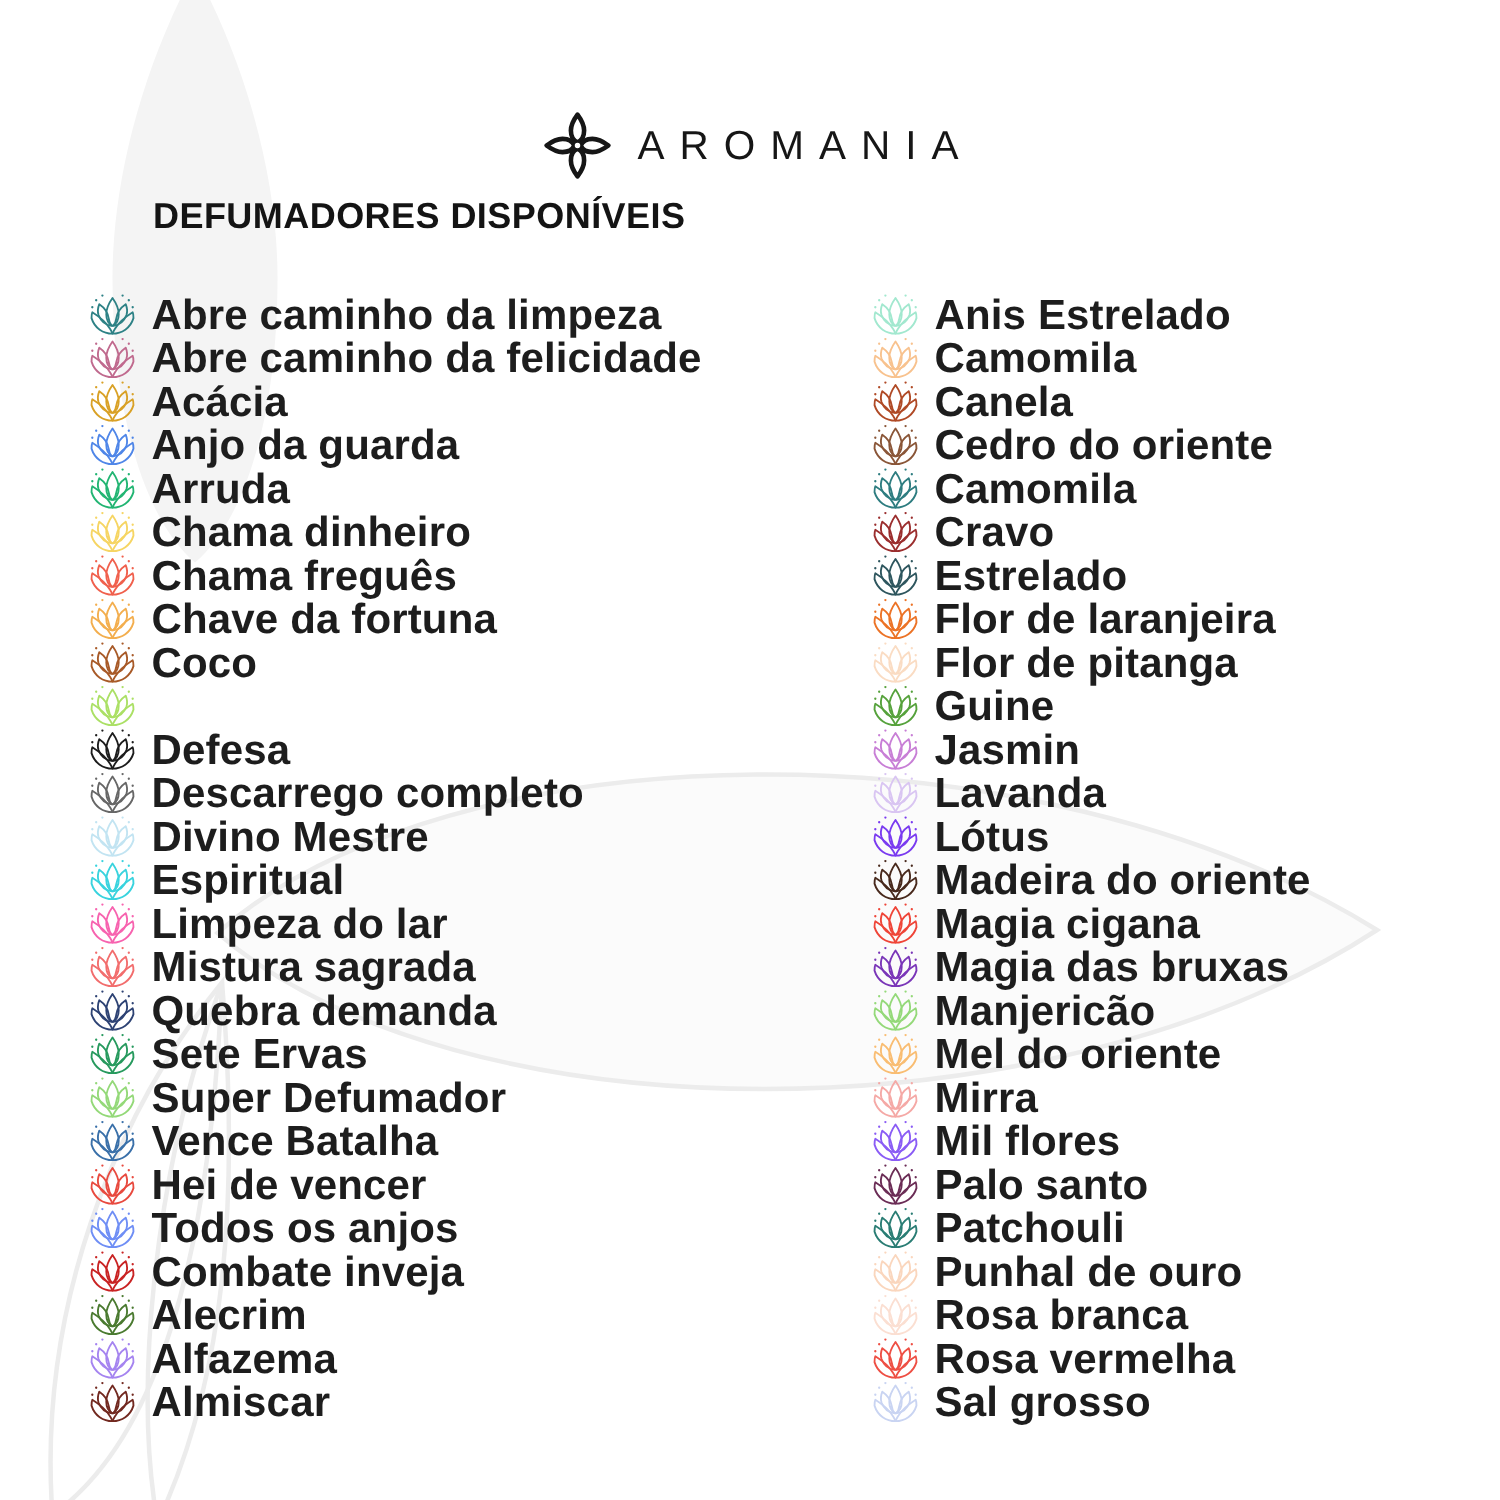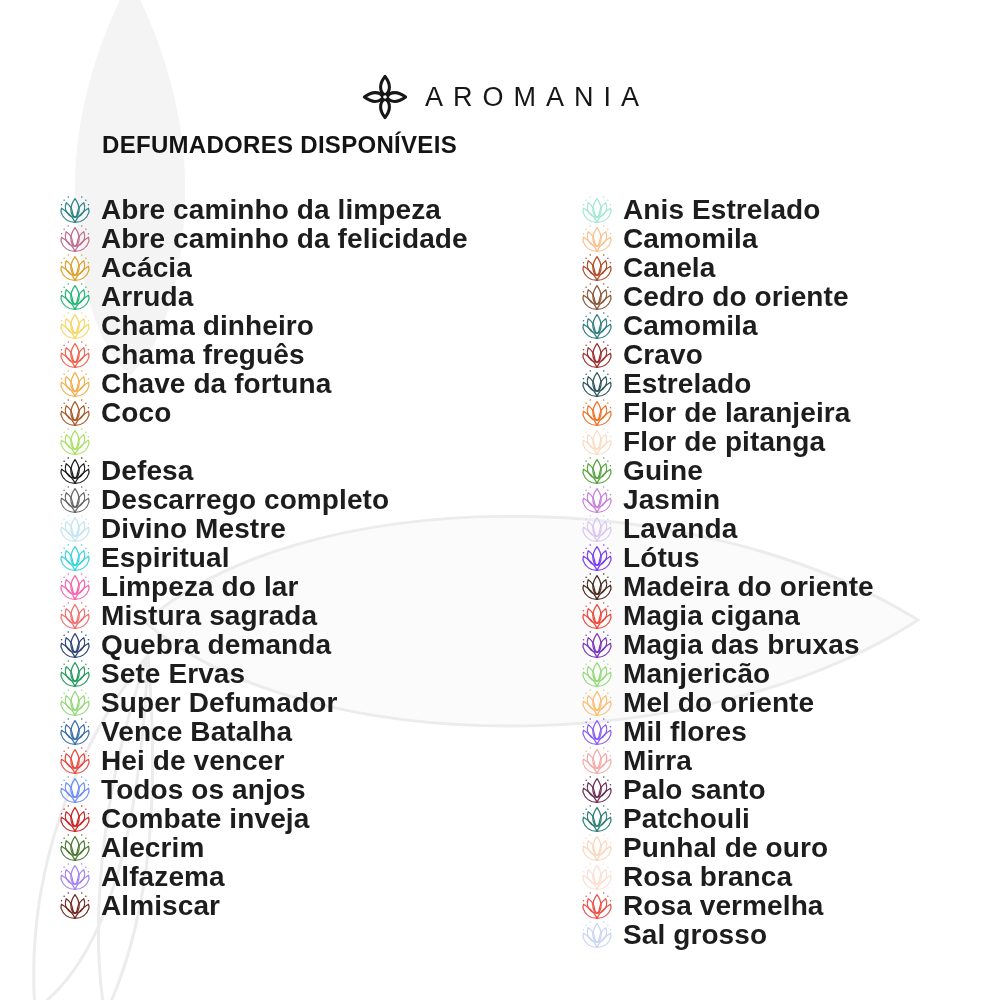--- a/index.html
+++ b/index.html
@@ -117,20 +117,40 @@
                 <circle cx="19" cy="4" r="1.5"></circle>
     <circle cx="58" cy="19" r="1.5"></circle>
                 <circle cx="53" cy="10" r="1.5"></circle>
                 <circle cx="45" cy="4" r="1.5"></circle>
   </g>
 </svg>
           </span>
           <span class="lbl">Acácia</span>
         </li>
         <li class="row">
+          <span class="licon" style="color: rgb(79, 134, 232);">
+<svg width="34" height="29" viewBox="0 0 64 56" fill="none" stroke="currentColor" stroke-width="2.4" stroke-linecap="round" stroke-linejoin="round">
+  <path d="M32 7 C37 14 40 21 40 28 C40 36 36 41 32 43 C28 41 24 36 24 28 C24 21 27 14 32 7 Z"></path>
+  <path d="M15 15 C21 19 26 26 27 33 C27.6 37 29 41 31 43 C23 42 17 37 14 29 C12.4 24 13.4 19 15 15 Z"></path>
+  <path d="M49 15 C43 19 38 26 37 33 C36.4 37 35 41 33 43 C41 42 47 37 50 29 C51.6 24 50.6 19 49 15 Z"></path>
+  <path d="M32 53 C20 53 9 46 5 33 C5 30 5 27.5 6 25.5 C14 30.5 24 39 29 47 C30.5 49.5 31.6 51.4 32 53 Z"></path>
+  <path d="M32 53 C44 53 55 46 59 33 C59 30 59 27.5 58 25.5 C50 30.5 40 39 35 47 C33.5 49.5 32.4 51.4 32 53 Z"></path>
+  <g fill="currentColor" stroke="none">
+    <circle cx="6" cy="19" r="1.5"></circle>
+                <circle cx="11" cy="10" r="1.5"></circle>
+                <circle cx="19" cy="4" r="1.5"></circle>
+    <circle cx="58" cy="19" r="1.5"></circle>
+                <circle cx="53" cy="10" r="1.5"></circle>
+                <circle cx="45" cy="4" r="1.5"></circle>
+  </g>
+</svg>
+          </span>
+          <span class="lbl">Anjo da guarda</span>
+        </li>
+        <li class="row">
           <span class="licon" style="color: rgb(34, 181, 115);">
 <svg width="34" height="29" viewBox="0 0 64 56" fill="none" stroke="currentColor" stroke-width="2.4" stroke-linecap="round" stroke-linejoin="round">
   <path d="M32 7 C37 14 40 21 40 28 C40 36 36 41 32 43 C28 41 24 36 24 28 C24 21 27 14 32 7 Z"></path>
   <path d="M15 15 C21 19 26 26 27 33 C27.6 37 29 41 31 43 C23 42 17 37 14 29 C12.4 24 13.4 19 15 15 Z"></path>
   <path d="M49 15 C43 19 38 26 37 33 C36.4 37 35 41 33 43 C41 42 47 37 50 29 C51.6 24 50.6 19 49 15 Z"></path>
   <path d="M32 53 C20 53 9 46 5 33 C5 30 5 27.5 6 25.5 C14 30.5 24 39 29 47 C30.5 49.5 31.6 51.4 32 53 Z"></path>
   <path d="M32 53 C44 53 55 46 59 33 C59 30 59 27.5 58 25.5 C50 30.5 40 39 35 47 C33.5 49.5 32.4 51.4 32 53 Z"></path>
   <g fill="currentColor" stroke="none">
     <circle cx="6" cy="19" r="1.5"></circle>
                 <circle cx="11" cy="10" r="1.5"></circle>
@@ -918,58 +938,58 @@
                 <circle cx="19" cy="4" r="1.5"></circle>
     <circle cx="58" cy="19" r="1.5"></circle>
                 <circle cx="53" cy="10" r="1.5"></circle>
                 <circle cx="45" cy="4" r="1.5"></circle>
   </g>
 </svg>
           </span>
           <span class="lbl">Mel do oriente</span>
         </li>
         <li class="row">
+          <span class="licon" style="color: rgb(245, 169, 166);">
+<svg width="34" height="29" viewBox="0 0 64 56" fill="none" stroke="currentColor" stroke-width="2.4" stroke-linecap="round" stroke-linejoin="round">
+  <path d="M32 7 C37 14 40 21 40 28 C40 36 36 41 32 43 C28 41 24 36 24 28 C24 21 27 14 32 7 Z"></path>
+  <path d="M15 15 C21 19 26 26 27 33 C27.6 37 29 41 31 43 C23 42 17 37 14 29 C12.4 24 13.4 19 15 15 Z"></path>
+  <path d="M49 15 C43 19 38 26 37 33 C36.4 37 35 41 33 43 C41 42 47 37 50 29 C51.6 24 50.6 19 49 15 Z"></path>
+  <path d="M32 53 C20 53 9 46 5 33 C5 30 5 27.5 6 25.5 C14 30.5 24 39 29 47 C30.5 49.5 31.6 51.4 32 53 Z"></path>
+  <path d="M32 53 C44 53 55 46 59 33 C59 30 59 27.5 58 25.5 C50 30.5 40 39 35 47 C33.5 49.5 32.4 51.4 32 53 Z"></path>
+  <g fill="currentColor" stroke="none">
+    <circle cx="6" cy="19" r="1.5"></circle>
+                <circle cx="11" cy="10" r="1.5"></circle>
+                <circle cx="19" cy="4" r="1.5"></circle>
+    <circle cx="58" cy="19" r="1.5"></circle>
+                <circle cx="53" cy="10" r="1.5"></circle>
+                <circle cx="45" cy="4" r="1.5"></circle>
+  </g>
+</svg>
+          </span>
+          <span class="lbl">Mirra</span>
+        </li>
+        <li class="row">
           <span class="licon" style="color: rgb(138, 92, 245);">
 <svg width="34" height="29" viewBox="0 0 64 56" fill="none" stroke="currentColor" stroke-width="2.4" stroke-linecap="round" stroke-linejoin="round">
   <path d="M32 7 C37 14 40 21 40 28 C40 36 36 41 32 43 C28 41 24 36 24 28 C24 21 27 14 32 7 Z"></path>
   <path d="M15 15 C21 19 26 26 27 33 C27.6 37 29 41 31 43 C23 42 17 37 14 29 C12.4 24 13.4 19 15 15 Z"></path>
   <path d="M49 15 C43 19 38 26 37 33 C36.4 37 35 41 33 43 C41 42 47 37 50 29 C51.6 24 50.6 19 49 15 Z"></path>
   <path d="M32 53 C20 53 9 46 5 33 C5 30 5 27.5 6 25.5 C14 30.5 24 39 29 47 C30.5 49.5 31.6 51.4 32 53 Z"></path>
   <path d="M32 53 C44 53 55 46 59 33 C59 30 59 27.5 58 25.5 C50 30.5 40 39 35 47 C33.5 49.5 32.4 51.4 32 53 Z"></path>
   <g fill="currentColor" stroke="none">
     <circle cx="6" cy="19" r="1.5"></circle>
                 <circle cx="11" cy="10" r="1.5"></circle>
                 <circle cx="19" cy="4" r="1.5"></circle>
     <circle cx="58" cy="19" r="1.5"></circle>
                 <circle cx="53" cy="10" r="1.5"></circle>
                 <circle cx="45" cy="4" r="1.5"></circle>
   </g>
 </svg>
           </span>
           <span class="lbl">Mil flores</span>
-        </li>
-        <li class="row">
-          <span class="licon" style="color: rgb(245, 169, 166);">
-<svg width="34" height="29" viewBox="0 0 64 56" fill="none" stroke="currentColor" stroke-width="2.4" stroke-linecap="round" stroke-linejoin="round">
-  <path d="M32 7 C37 14 40 21 40 28 C40 36 36 41 32 43 C28 41 24 36 24 28 C24 21 27 14 32 7 Z"></path>
-  <path d="M15 15 C21 19 26 26 27 33 C27.6 37 29 41 31 43 C23 42 17 37 14 29 C12.4 24 13.4 19 15 15 Z"></path>
-  <path d="M49 15 C43 19 38 26 37 33 C36.4 37 35 41 33 43 C41 42 47 37 50 29 C51.6 24 50.6 19 49 15 Z"></path>
-  <path d="M32 53 C20 53 9 46 5 33 C5 30 5 27.5 6 25.5 C14 30.5 24 39 29 47 C30.5 49.5 31.6 51.4 32 53 Z"></path>
-  <path d="M32 53 C44 53 55 46 59 33 C59 30 59 27.5 58 25.5 C50 30.5 40 39 35 47 C33.5 49.5 32.4 51.4 32 53 Z"></path>
-  <g fill="currentColor" stroke="none">
-    <circle cx="6" cy="19" r="1.5"></circle>
-                <circle cx="11" cy="10" r="1.5"></circle>
-                <circle cx="19" cy="4" r="1.5"></circle>
-    <circle cx="58" cy="19" r="1.5"></circle>
-                <circle cx="53" cy="10" r="1.5"></circle>
-                <circle cx="45" cy="4" r="1.5"></circle>
-  </g>
-</svg>
-          </span>
-          <span class="lbl">Mirra</span>
         </li>
         <li class="row">
           <span class="licon" style="color: rgb(107, 45, 86);">
 <svg width="34" height="29" viewBox="0 0 64 56" fill="none" stroke="currentColor" stroke-width="2.4" stroke-linecap="round" stroke-linejoin="round">
   <path d="M32 7 C37 14 40 21 40 28 C40 36 36 41 32 43 C28 41 24 36 24 28 C24 21 27 14 32 7 Z"></path>
   <path d="M15 15 C21 19 26 26 27 33 C27.6 37 29 41 31 43 C23 42 17 37 14 29 C12.4 24 13.4 19 15 15 Z"></path>
   <path d="M49 15 C43 19 38 26 37 33 C36.4 37 35 41 33 43 C41 42 47 37 50 29 C51.6 24 50.6 19 49 15 Z"></path>
   <path d="M32 53 C20 53 9 46 5 33 C5 30 5 27.5 6 25.5 C14 30.5 24 39 29 47 C30.5 49.5 31.6 51.4 32 53 Z"></path>
   <path d="M32 53 C44 53 55 46 59 33 C59 30 59 27.5 58 25.5 C50 30.5 40 39 35 47 C33.5 49.5 32.4 51.4 32 53 Z"></path>
   <g fill="currentColor" stroke="none">

